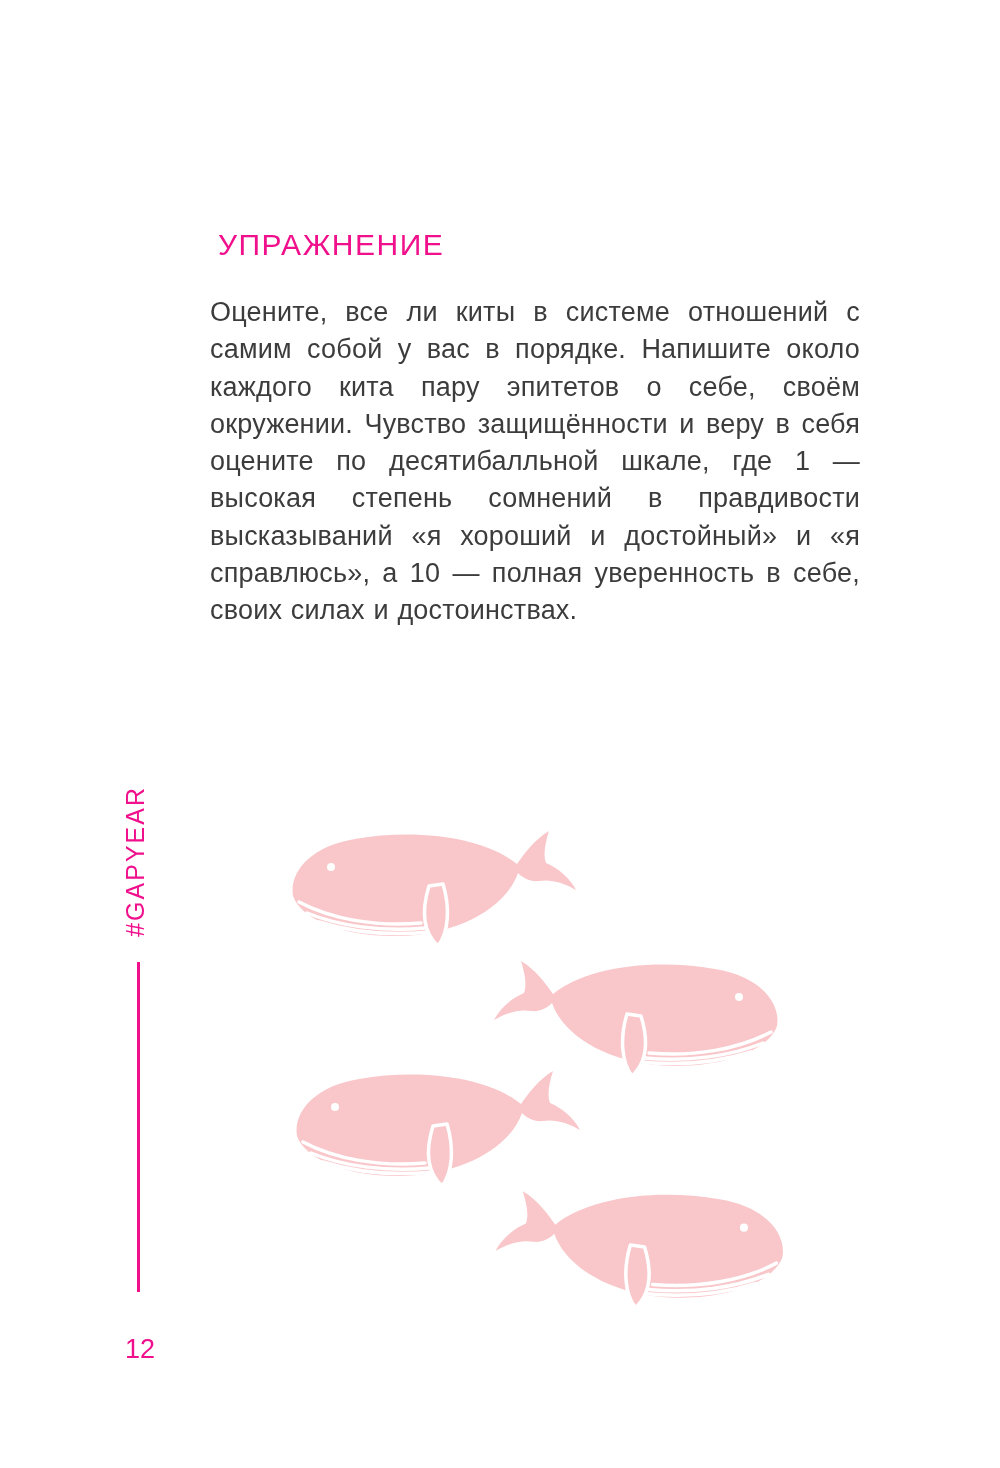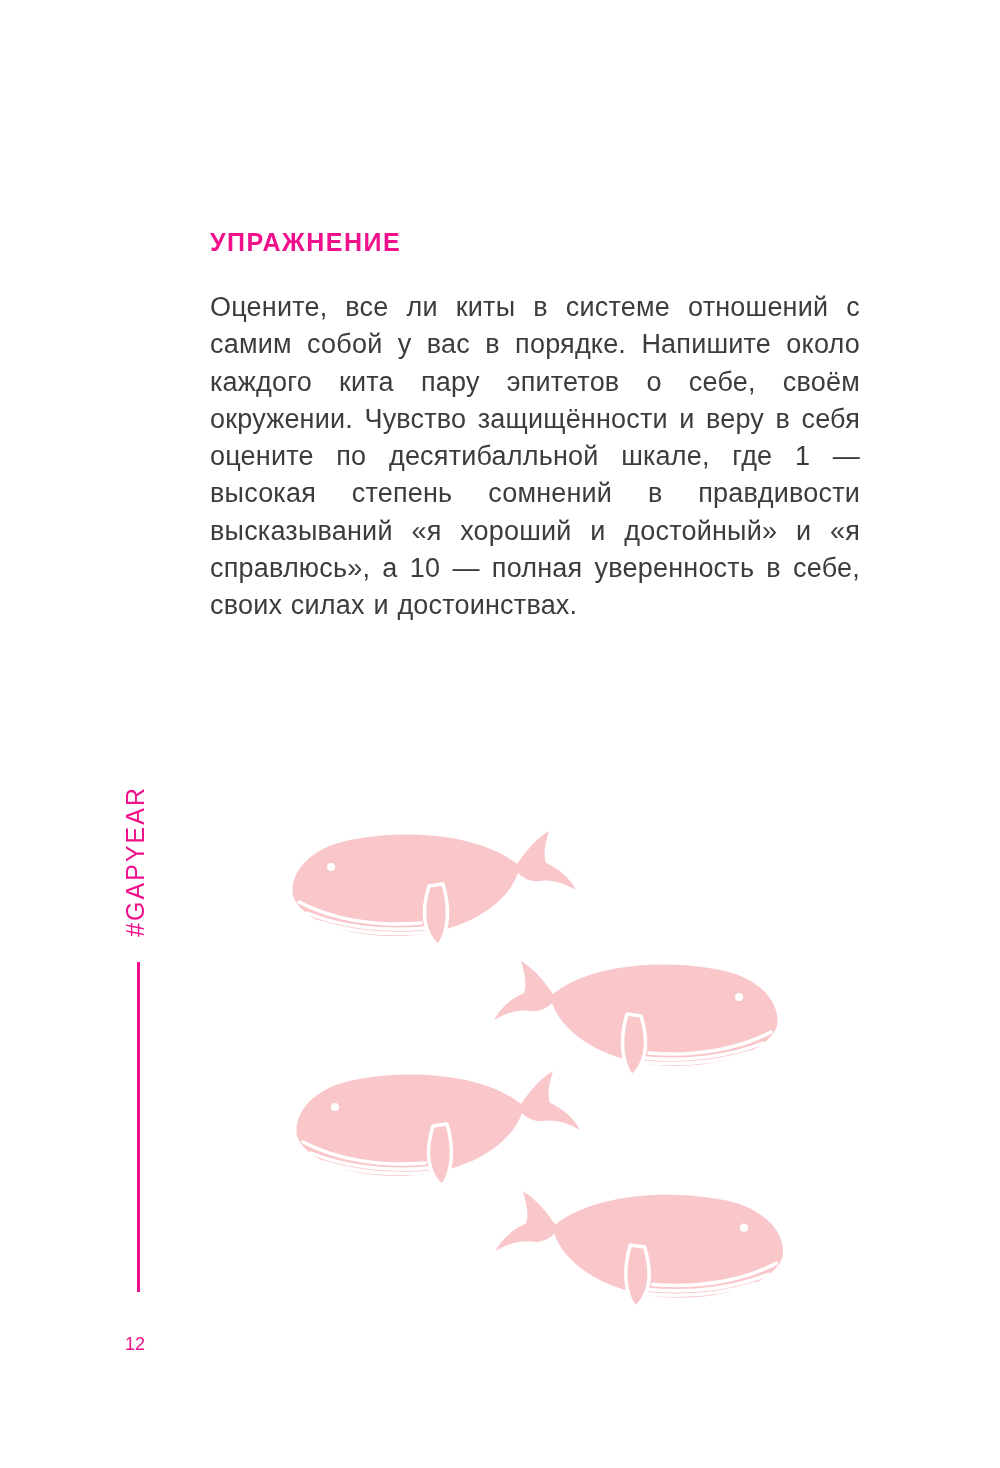--- a/index.html
+++ b/index.html
@@ -31,24 +31,24 @@
   }
   .body-text{
     font-size:27px;
     line-height:1.38;
     text-align:justify;
     letter-spacing:0.2px;
     word-spacing:1px;
   }
   .heading{
     color:var(--accent-pink,#f0108c);
-    font-size:25px;
-    font-weight:bold;
+    font-size:30px;
+    font-weight:normal;
     letter-spacing:1.5px;
-    margin:30px 0 32px 0;
+    margin:30px 0 32px 8px;
   }
   
   .vertical-label{
     position:absolute;
     left:121px;
     top:786px;
     writing-mode:vertical-rl;
     transform:rotate(180deg);
     color:var(--accent-pink,#f0108c);
     font-size:25px;
@@ -60,21 +60,21 @@
     top:962px;
     width:3px;
     height:330px;
     background:var(--accent-pink,#f0108c);
   }
   .page-number{
     position:absolute;
     left:125px;
     top:1334px;
     color:var(--accent-pink,#f0108c);
-    font-size:18px;
+    font-size:27px;
   }
   
   .whales{
     position:absolute;
     inset:0;
     pointer-events:none;
   }
   .whale{position:absolute;}
   .whale-1{left:283px;top:820px;width:300px;height:140px;}
   .whale-2{left:487px;top:950px;width:300px;height:140px;}

